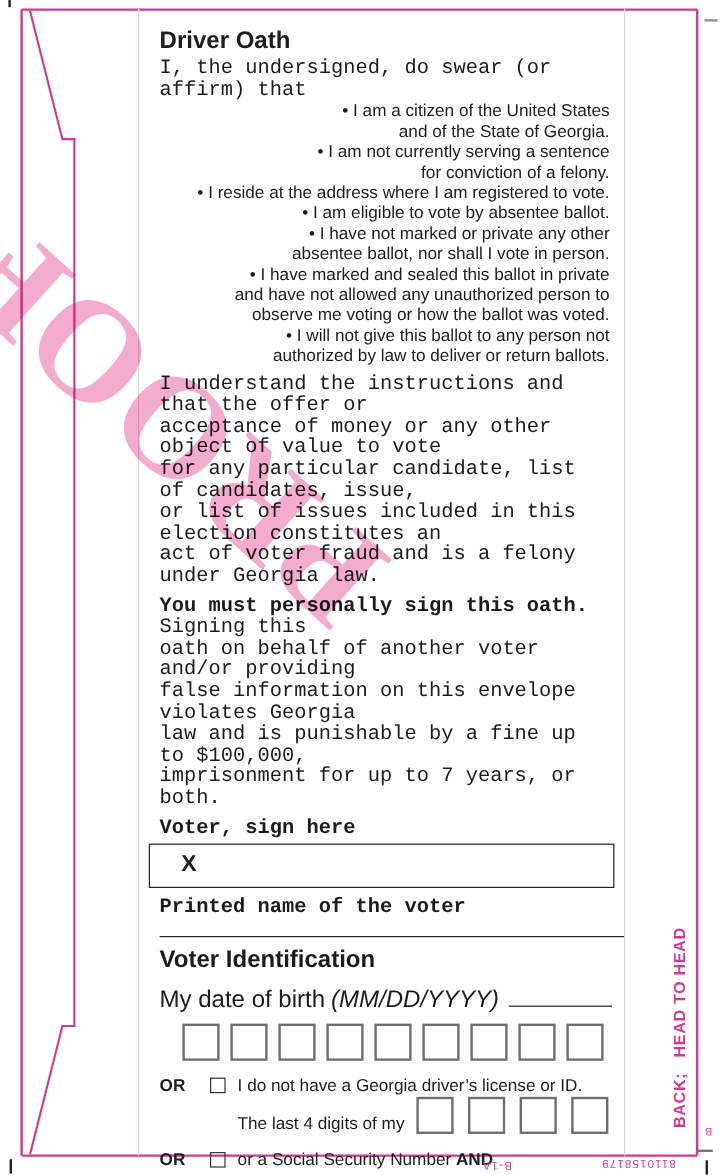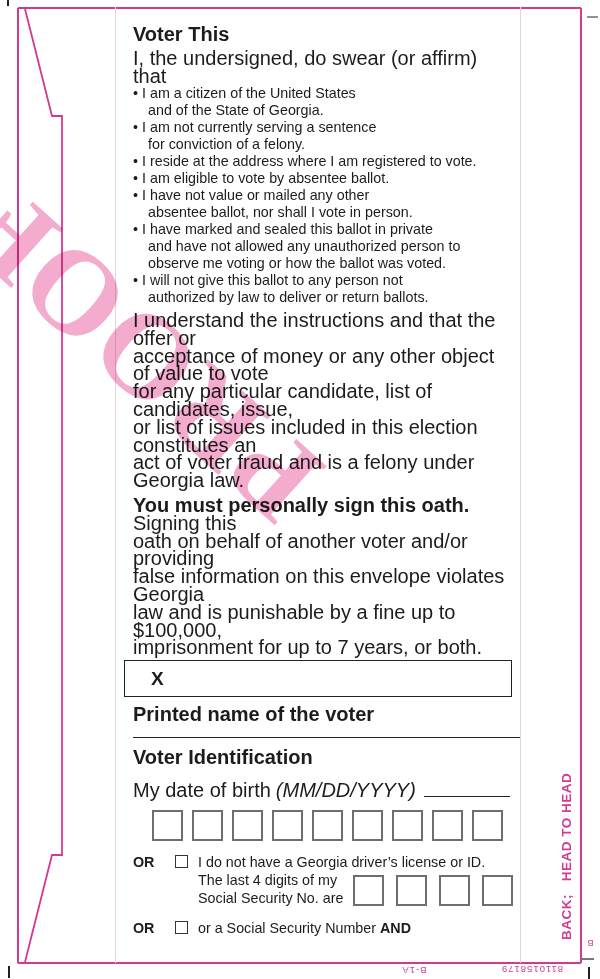--- a/index.html
+++ b/index.html
@@ -17,23 +17,23 @@
   .page{position:absolute;inset:0;}
   svg.envelope{position:absolute;left:0;top:0;pointer-events:none;}
 
   
   .card{
     position:absolute;left:115px;top:7px;width:406px;height:956px;
     border-left:1px solid #e6d2dc;border-right:1px solid #e6d2dc;
     padding:16px 12px 0 17px;background:transparent;
   }
   h1{font-size:20px;line-height:23px;margin:0 0 3px 0;font-weight:bold;letter-spacing:0;}
-  .body-text{font-size:20px;line-height:18px;margin:0;white-space:pre-line;}
+  .body-text{font-size:17px;line-height:18px;margin:0;white-space:pre-line;font-family:Liberation Mono, monospace;}
   ul.oath-list{list-style:none;margin:0;padding:0;font-size:14.3px;line-height:17px;}
-  ul.oath-list li{white-space:pre-line;padding-left:15px;text-indent:-15px;}
+  ul.oath-list li{white-space:pre-line;padding-left:15px;text-indent:-15px;text-align:right;}
   ul.oath-list li::before{content:"\2022\00a0";}
   .p1{margin-top:6px;line-height:17.8px;}
   .p2{margin-top:7px;line-height:17.8px;}
   .sign-label{margin-top:7px;font-weight:bold;}
   .sig-box{
     margin:3px 0 0 -9px;width:388px;height:37px;border:1.5px solid #222;
     display:flex;align-items:center;background:transparent;
   }
   .sig-x{font-weight:bold;font-size:19px;padding-left:26px;}
   .printed-label{margin-top:8px;font-weight:bold;}
@@ -89,51 +89,52 @@
 
 <div class="page">
 
   <svg class="envelope" width="600" height="979" aria-hidden="true">
     <path d="M18 8 H581 M581 8 V963 M18 963 H581 M18 8 V963" stroke="#d23a92" stroke-width="2" fill="none"></path>
     <path d="M25 9 L52 116 L62 116 L62 855 L52 855 L25 962" stroke="#d23a92" stroke-width="1.8" fill="none"></path>
   </svg>
 
   <div class="card">
 
-    <h1>Voter This</h1>
+    <h1>Driver Oath</h1>
     <p class="body-text">I, the undersigned, do swear (or affirm) that</p>
 
     <ul class="oath-list">
       <li>I am a citizen of the United States
 and of the State of Georgia.</li>
       <li>I am not currently serving a sentence
 for conviction of a felony.</li>
       <li>I reside at the address where I am registered to vote.</li>
       <li>I am eligible to vote by absentee ballot.</li>
-      <li>I have not value or mailed any other
+      <li>I have not marked or private any other
 absentee ballot, nor shall I vote in person.</li>
       <li>I have marked and sealed this ballot in private
 and have not allowed any unauthorized person to
 observe me voting or how the ballot was voted.</li>
       <li>I will not give this ballot to any person not
 authorized by law to deliver or return ballots.</li>
     </ul>
 
     <p class="body-text p1">I understand the instructions and that the offer or
 acceptance of money or any other object of value to vote
 for any particular candidate, list of candidates, issue,
 or list of issues included in this election constitutes an
 act of voter fraud and is a felony under Georgia law.</p>
 
     <p class="body-text p2"><strong>You must personally sign this oath.</strong> <span>Signing this
 oath on behalf of another voter and/or providing
 false information on this envelope violates Georgia
 law and is punishable by a fine up to $100,000,
 imprisonment for up to 7 years, or both.</span></p>
 
+    <p class="body-text sign-label">Voter, sign here</p>
 
     <div class="sig-box">
       <span class="sig-x">X</span>
     </div>
 
     <p class="body-text printed-label">Printed name of the voter</p>
 
     <hr class="divider">
 
     <h1 class="vi-head">Voter Identification</h1>
@@ -158,21 +159,20 @@
     </div>
 
     <div class="or-block">
       <span class="or-word">OR</span>
       <span class="chk"></span>
       <div class="opt-text">
         <div>I do not have a Georgia driver’s license or ID.</div>
         <div class="opt1-bottom">
           <div class="opt1-lines">
             <div>The last 4 digits of my</div>
-            <div>Social Security No. are</div>
           </div>
           <div class="ssn-boxes">
             <div class="sbox"></div>
             <div class="sbox"></div>
             <div class="sbox"></div>
             <div class="sbox"></div>
           </div>
         </div>
       </div>
     </div>

